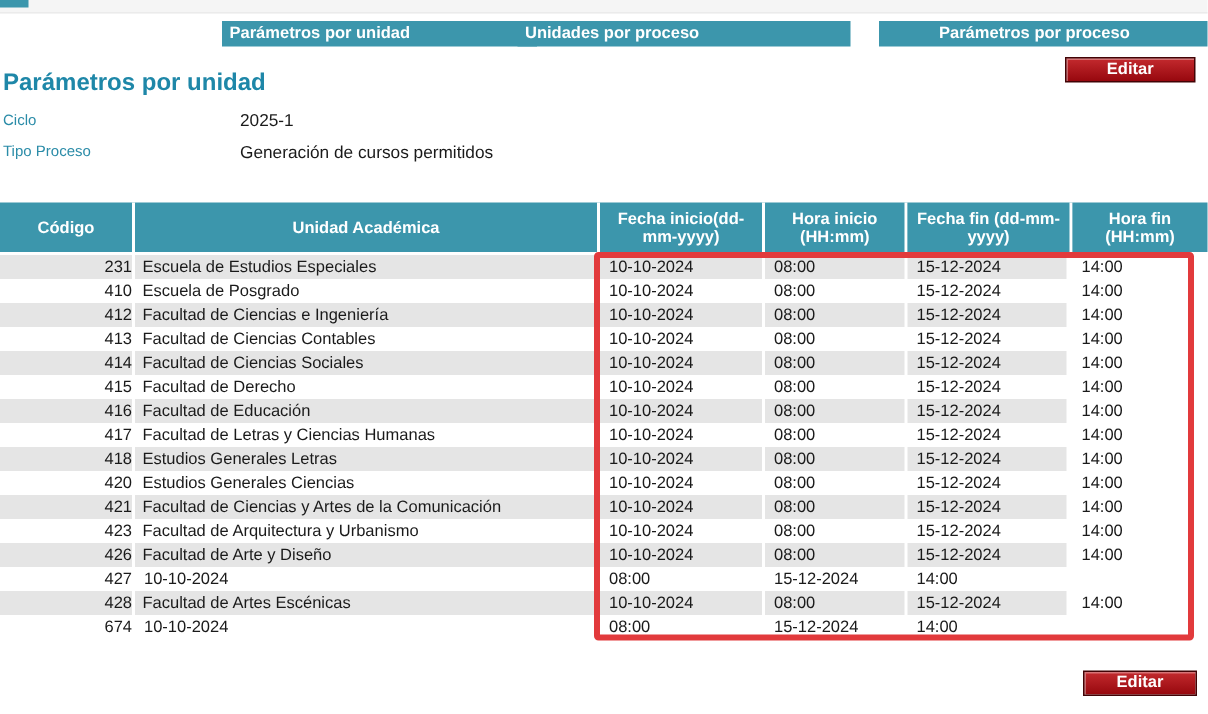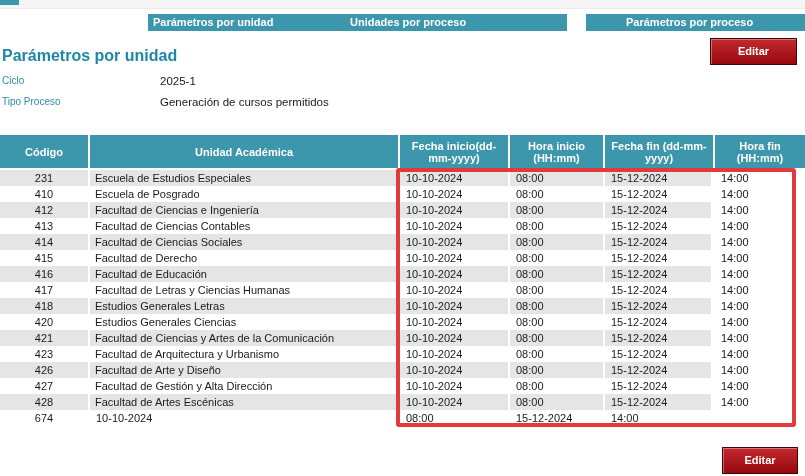--- a/index.html
+++ b/index.html
@@ -20,21 +20,21 @@
        box-sizing:border-box;cursor:pointer;white-space:nowrap;}
   .tab1{left:148px;width:210px;}
   .tab2{left:345px;width:222px;}
   .tab3{left:586px;width:219px;padding-left:40px;}
 
   
   .page-title{position:absolute;left:2px;top:36px;font-size:16px;font-weight:bold;color:#1e87a8;}
 
   
   .btn-editar{
-    position:absolute;height:27px;box-sizing:border-box;
+    position:absolute;height:17px;box-sizing:border-box;
     background:linear-gradient(#c32a2e,#97080e);
     border:1px solid #420305;
     box-shadow:inset 1px 1px 0 rgba(255,255,255,.35);
     color:#fff;font-size:11px;font-weight:bold;line-height:15px;
     text-align:center;cursor:pointer;padding:0;
     font-family:"Liberation Sans","DejaVu Sans",sans-serif;
   }
   .btn-top{left:710px;top:38px;width:87px;}
   .btn-bottom{left:722px;top:447px;width:76px;}
 
@@ -55,21 +55,21 @@
   .th:last-child{border-right:none;}
   .tbody{margin-top:2px;}
   .trow{display:grid;grid-template-columns:90px 310px 110px 95px 110px 90px;height:16px;}
   .trow:nth-child(odd){background:#e5e5e5;}
   .trow:nth-child(even){background:#ffffff;}
   .cell{
     font-size:11px;color:#1a1a1a;line-height:16px;box-sizing:border-box;
     border-right:2px solid #fff;white-space:nowrap;overflow:hidden;
   }
   .cell:last-child{border-right:none;}
-  .c0{text-align:center;}
+  .c0{text-align:right;}
   .c1{padding-left:5px;}
   .c2,.c3,.c4,.c5{padding-left:6px;}
 
   
   .highlight-box{
     position:absolute;left:396px;top:168px;width:400px;height:259px;
     border:4px solid #e23a3c;border-radius:3px;box-sizing:border-box;
     pointer-events:none;background:transparent;
   }
 </style>
@@ -207,21 +207,20 @@
         <div class="trow">
           <div class="cell c0">426</div>
           <div class="cell c1">Facultad de Arte y Diseño</div>
           <div class="cell c2">10-10-2024</div>
           <div class="cell c3">08:00</div>
           <div class="cell c4">15-12-2024</div>
           <div class="cell c5">14:00</div>
         </div>
         <div class="trow">
           <div class="cell c0">427</div>
-          <div class="cell c1">Facultad de Gestión y Alta Dirección</div>
           <div class="cell c2">10-10-2024</div>
           <div class="cell c3">08:00</div>
           <div class="cell c4">15-12-2024</div>
           <div class="cell c5">14:00</div>
         </div>
         <div class="trow">
           <div class="cell c0">428</div>
           <div class="cell c1">Facultad de Artes Escénicas</div>
           <div class="cell c2">10-10-2024</div>
           <div class="cell c3">08:00</div>

